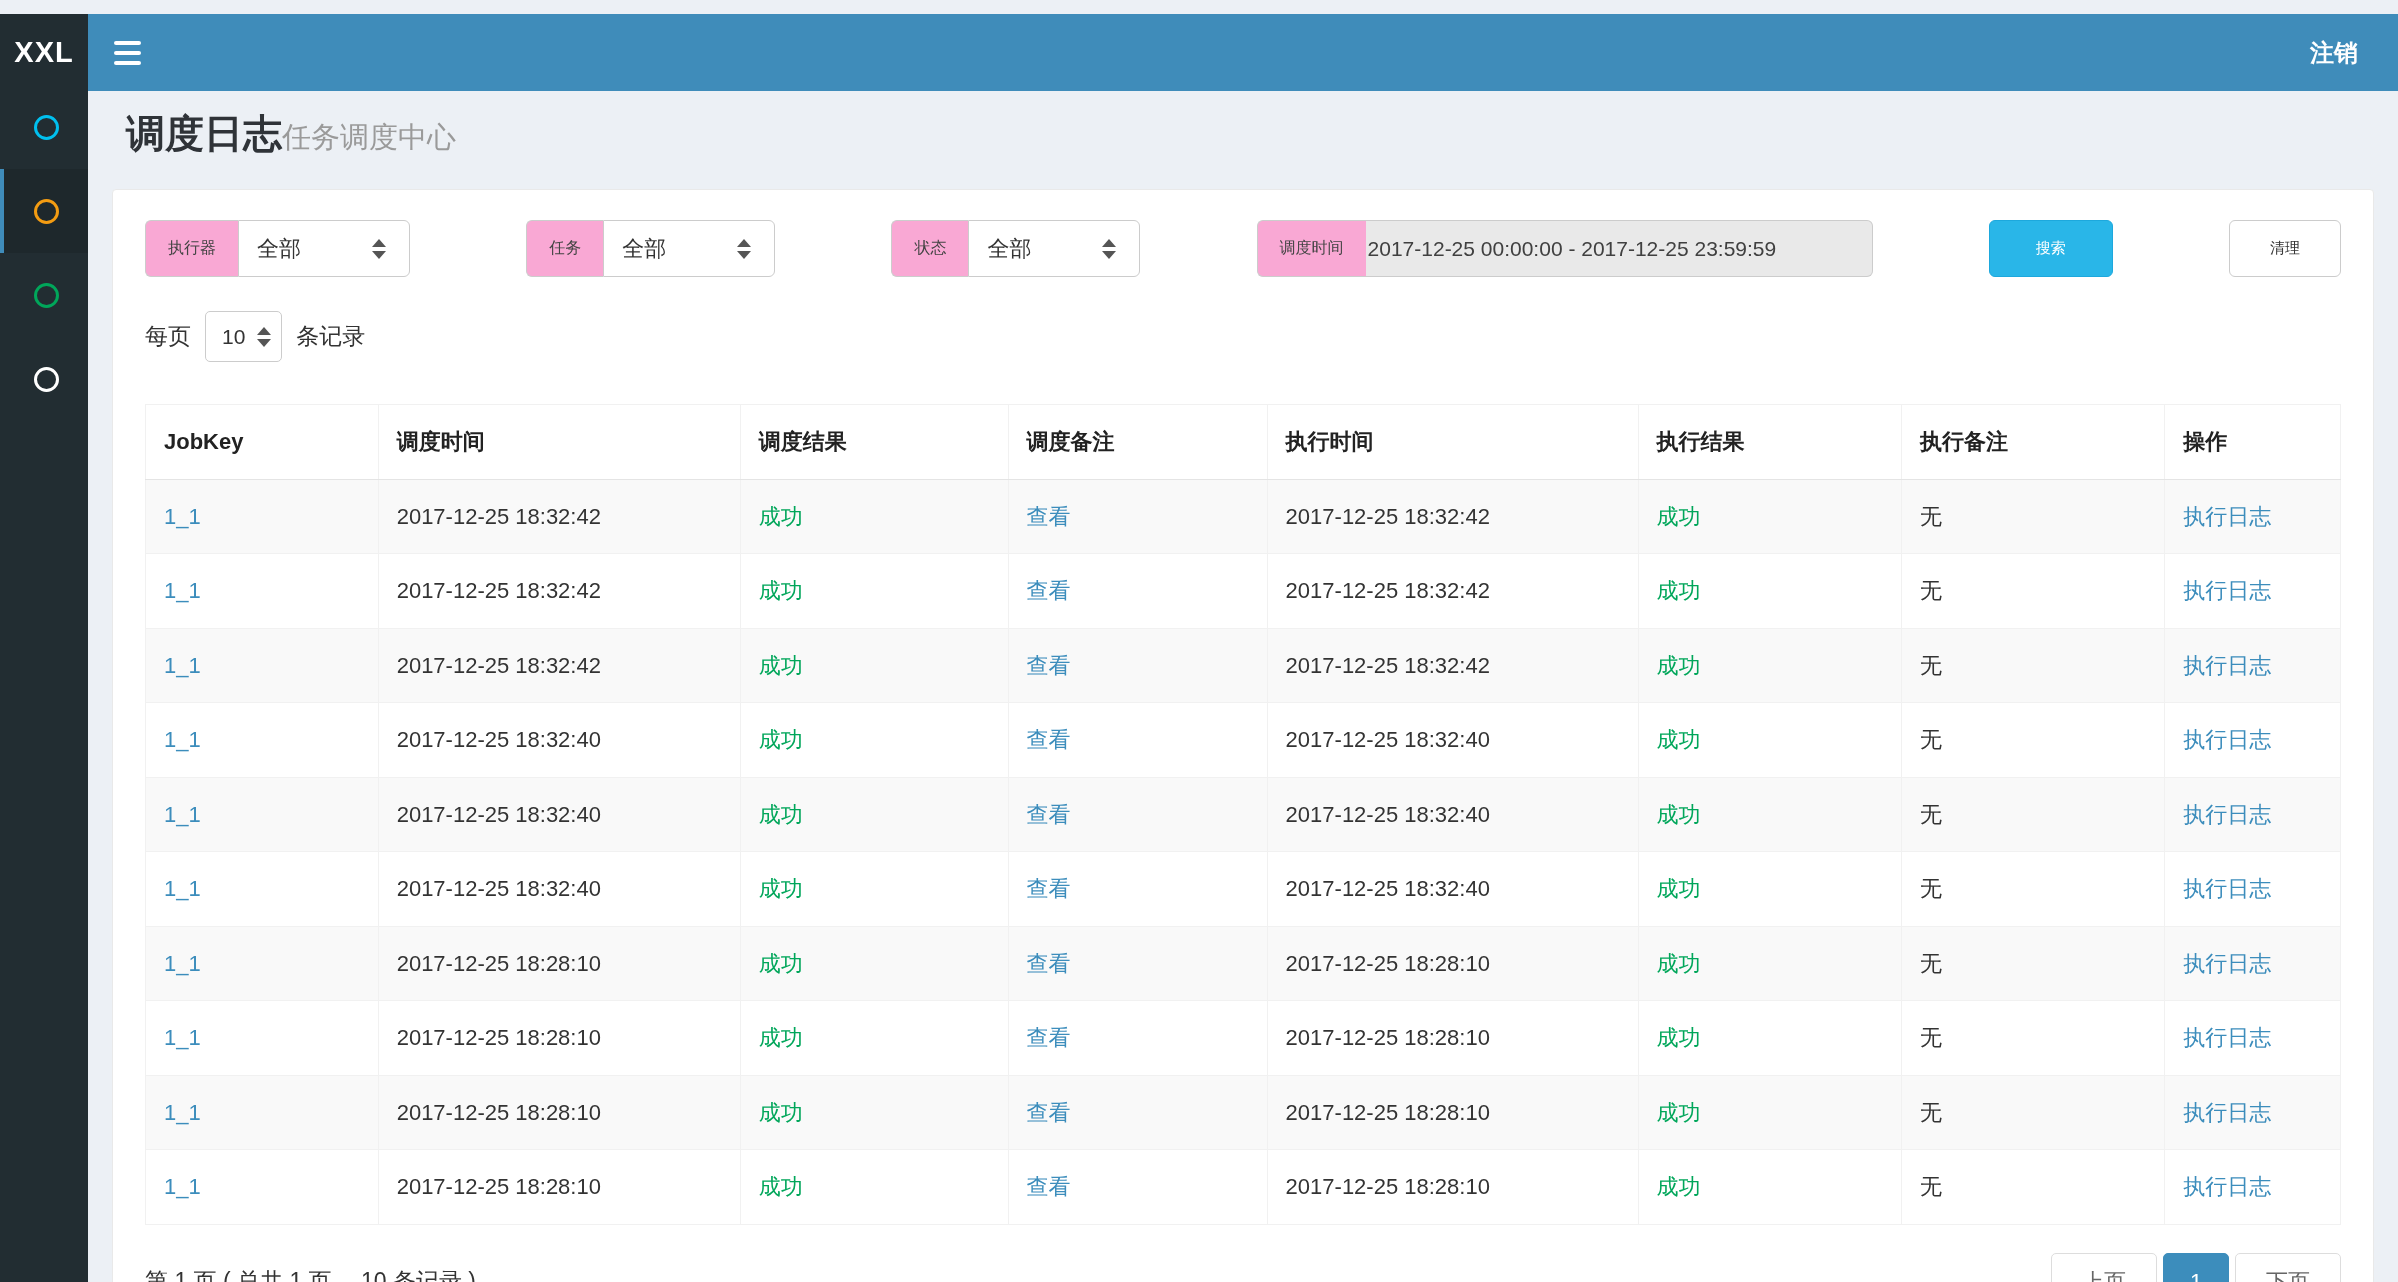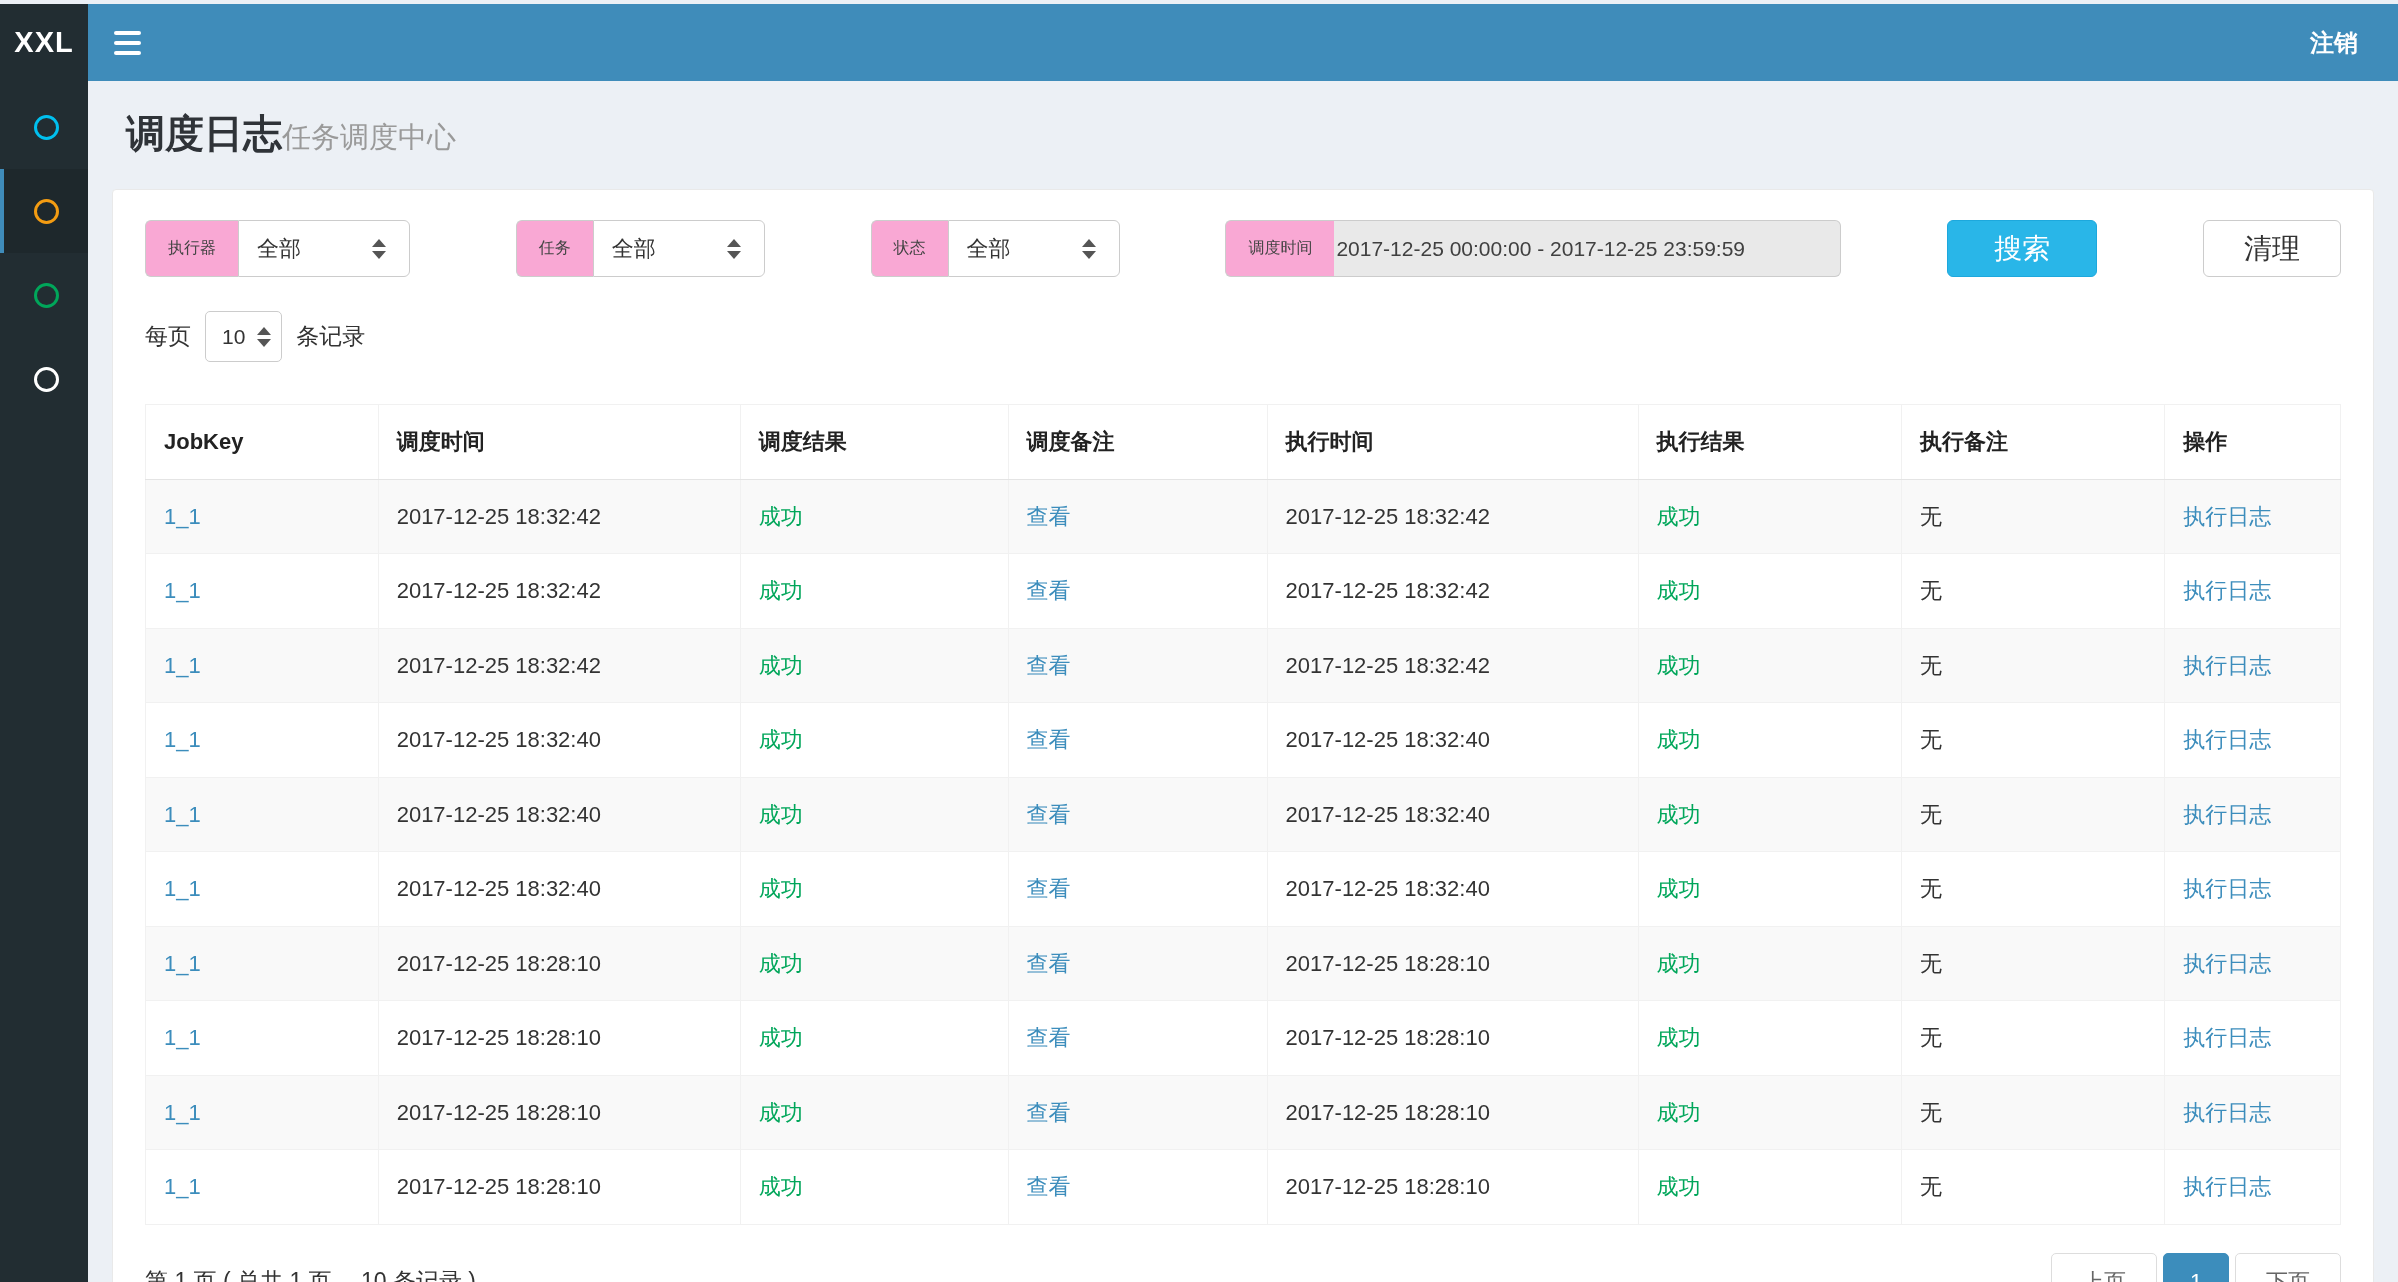--- a/index.html
+++ b/index.html
@@ -3,21 +3,21 @@
 <meta charset="utf-8">
 <style>
   * { margin:0; padding:0; box-sizing:border-box; }
   html,body { width:2398px; height:1282px; overflow:hidden; }
   body {
     font-family:"Liberation Sans","DejaVu Sans",sans-serif;
     background:#ecf0f5; color:#333;
   }
 
   
-  .navbar { position:fixed; top:4px; left:0; right:0; height:77px;
+  .navbar { position:fixed; top:14px; left:0; right:0; height:77px;
     background:var(--navbar_bg,#3f8cba); display:flex; z-index:20; }
   .logo { width:88px; background:var(--logo_bg,#222d32); color:#fff;
     font-size:29px; font-weight:bold; display:flex; align-items:center;
     justify-content:center; letter-spacing:1px; cursor:pointer; }
   .navbar-main { flex:1; display:flex; align-items:center;
     justify-content:space-between; padding-right:40px; }
   .hamburger { width:78px; height:77px; display:flex; flex-direction:column;
     align-items:center; justify-content:center; gap:6px; cursor:pointer; }
   .hamburger .bar { width:27px; height:4px; background:#fff; border-radius:2px; }
   .logout { color:#fff; font-size:24px; font-weight:bold; text-decoration:none; cursor:pointer; }
@@ -52,21 +52,21 @@
     border:1px solid #ccc; border-radius:0 6px 6px 0; padding:0 23px 0 18px;
     min-width:172px; background:#fff; cursor:pointer; font-size:22px; color:#333; }
   .arrows { display:flex; flex-direction:column; gap:4px; margin-left:20px; }
   .tri-up { width:0; height:0; border-left:7px solid transparent;
     border-right:7px solid transparent; border-bottom:8px solid #555; }
   .tri-down { width:0; height:0; border-left:7px solid transparent;
     border-right:7px solid transparent; border-top:8px solid #555; }
   .time-input { width:507px; border:1px solid #ccc; border-left:none;
     border-radius:0 6px 6px 0; background:#e9e9e9; color:#404040;
     font-size:21px; padding:0 2px; font-family:inherit; outline:none; }
-  .btn { height:57px; border-radius:6px; font-size:28px; cursor:pointer;
+  .btn { height:57px; border-radius:6px; font-size:15px; cursor:pointer;
     border:1px solid transparent; font-family:inherit; }
   .btn-search { background:var(--search_btn_bg,#29b6e8);
     border-color:var(--search_btn_border,#1da8dd); color:#fff; padding:0 46px; }
   .btn-clear { background:#fff; border-color:#ccc; color:#333; padding:0 40px; }
 
   
   .pagesize-row { display:flex; align-items:center; gap:14px; font-size:23px;
     color:#333; margin-bottom:42px; }
   .fselect.small { min-width:0; height:51px; border-radius:5px;
     border:1px solid #ccc; padding:0 10px 0 16px; font-size:21px; }

